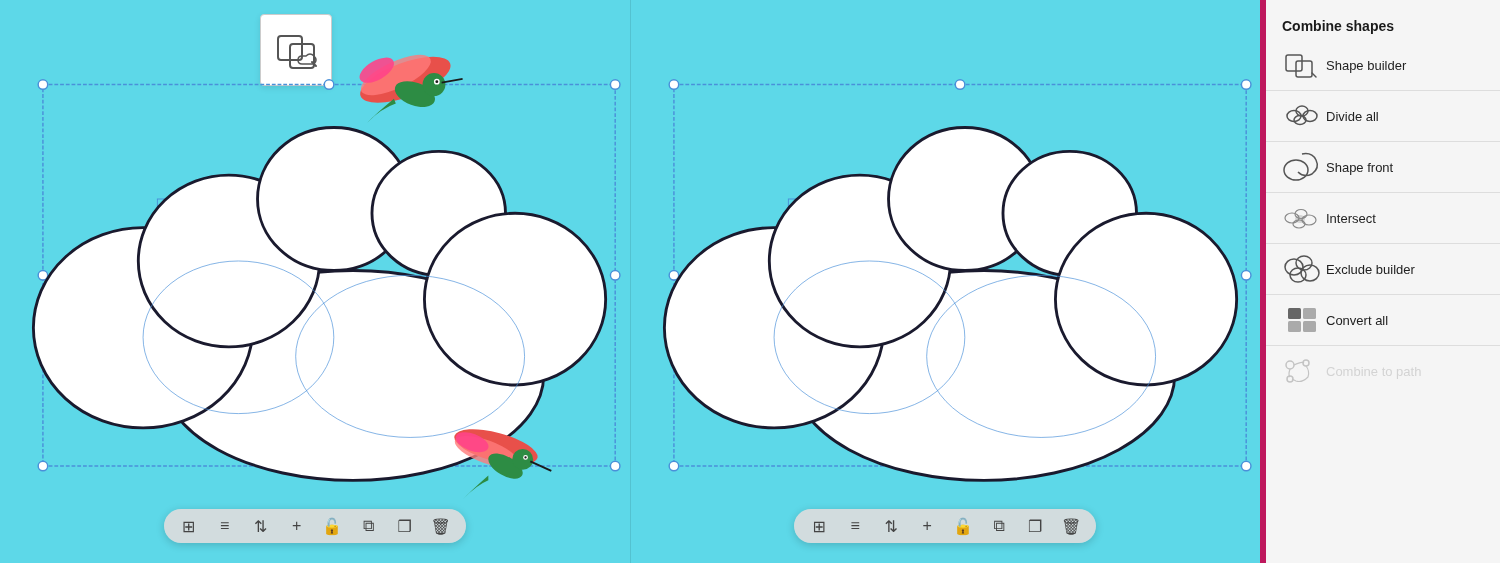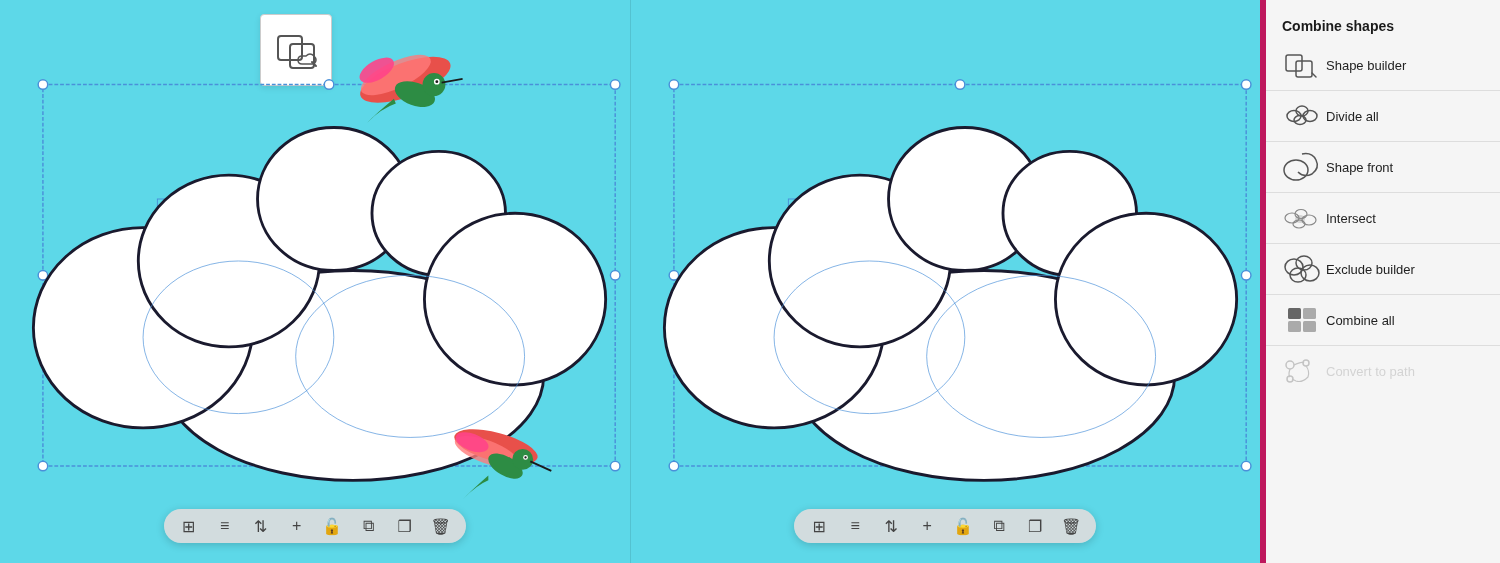--- a/index.html
+++ b/index.html
@@ -353,31 +353,31 @@
 
   <div class="sidebar-item">
     <div class="sidebar-item-icon">
       <svg width="32" height="28" viewBox="0 0 32 28" fill="none">
         <rect x="2" y="2" width="13" height="11" rx="1.5" fill="#666"></rect>
         <rect x="17" y="2" width="13" height="11" rx="1.5" fill="#aaa"></rect>
         <rect x="2" y="15" width="13" height="11" rx="1.5" fill="#aaa"></rect>
         <rect x="17" y="15" width="13" height="11" rx="1.5" fill="#aaa"></rect>
       </svg>
     </div>
-    <span class="sidebar-item-label">Combine all</span>
+    <span class="sidebar-item-label">Convert all</span>
   </div>
 
   <div class="sidebar-divider"></div>
 
   <div class="sidebar-item" style="opacity:0.45;">
     <div class="sidebar-item-icon">
       <svg width="40" height="28" viewBox="0 0 40 28" fill="none">
         <circle cx="8" cy="8" r="4" fill="none" stroke="#888" stroke-width="1.5"></circle>
         <circle cx="24" cy="6" r="3" fill="none" stroke="#888" stroke-width="1.5"></circle>
         <circle cx="8" cy="22" r="3" fill="none" stroke="#888" stroke-width="1.5"></circle>
         <path d="M12 8 Q20 4 22 6" stroke="#888" stroke-width="1.2"></path>
         <path d="M8 12 Q6 18 8 20" stroke="#888" stroke-width="1.2"></path>
         <path d="M24 9 Q28 14 26 20 Q20 26 14 24 Q10 22 10 22" stroke="#888" stroke-width="1.2"></path>
       </svg>
     </div>
-    <span class="sidebar-item-label disabled">Convert to path</span>
+    <span class="sidebar-item-label disabled">Combine to path</span>
   </div>
 </div>
 
 </body></html>

